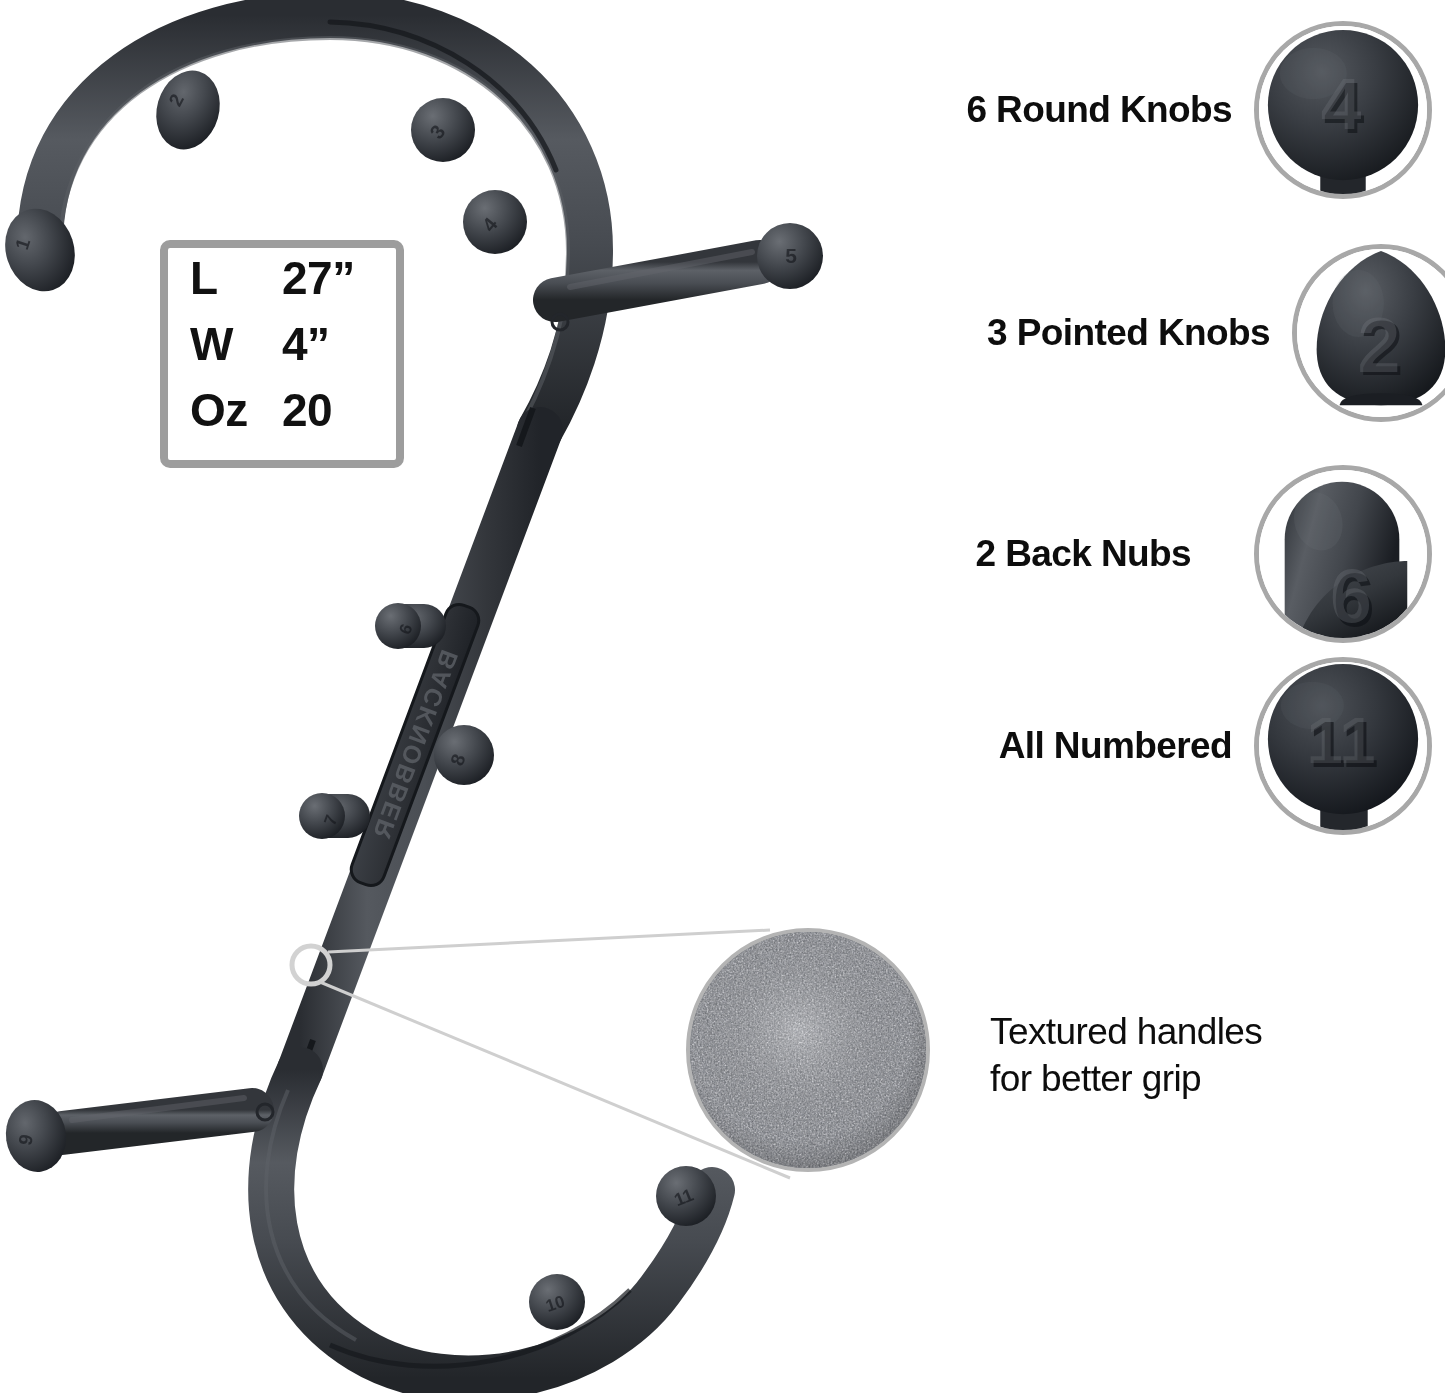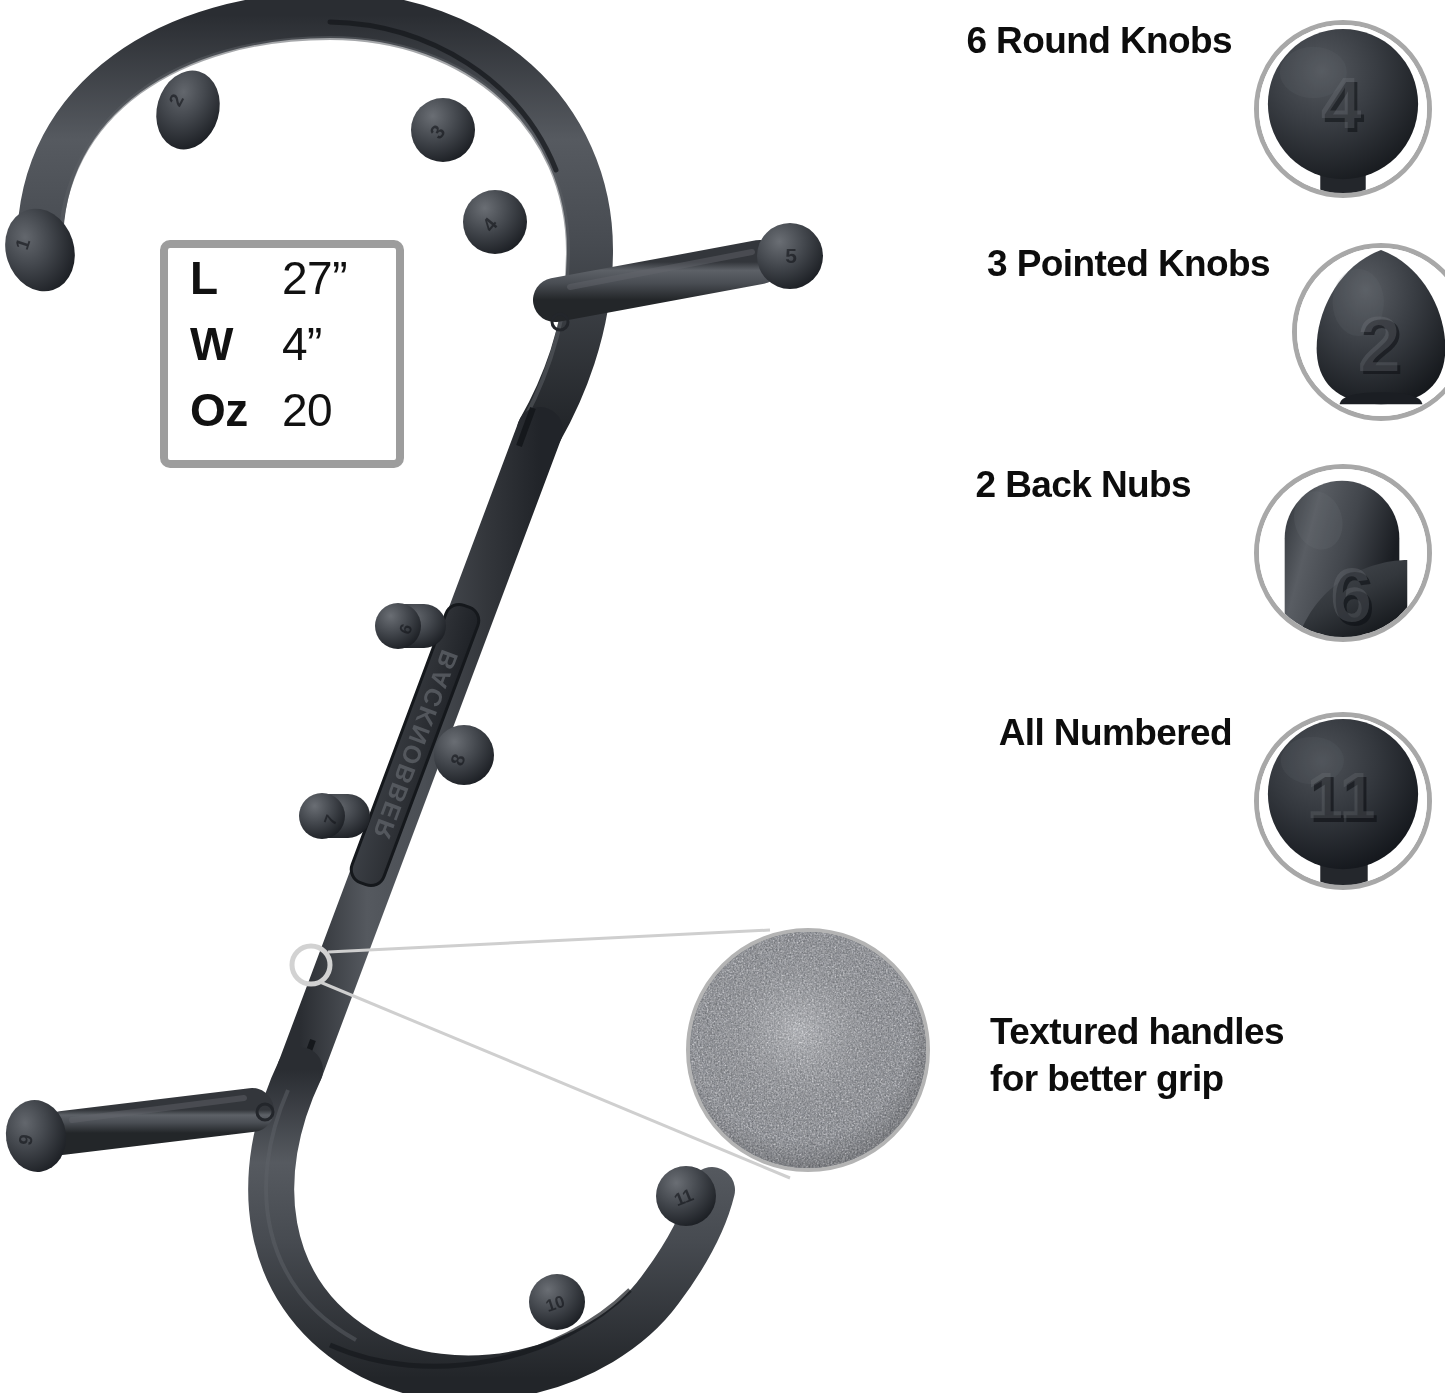--- a/index.html
+++ b/index.html
@@ -34,28 +34,28 @@
     display:flex;align-items:baseline;
     height:66px;
     padding-left:22px;
   }
   .spec-key{
     width:92px;
     font-size:46px;font-weight:bold;color:#111111;
     letter-spacing:-0.5px;line-height:1;
   }
   .spec-val{
-    font-size:46px;font-weight:normal;color:#111111;
+    font-size:46px;font-weight:bold;color:#111111;
     letter-spacing:-0.5px;line-height:1;
   }
 
   
   .feature-row{
     position:absolute;
-    display:flex;
+    display:flex;align-items:center;
     justify-content:flex-end;
     z-index:5;
   }
   .feature-label{
     font-size:37px;font-weight:bold;color:#0d0d0d;
     letter-spacing:-0.6px;white-space:nowrap;
     text-align:right;
     padding-right:22px;
   }
   .callout{
@@ -74,21 +74,21 @@
     width:244px;height:244px;border-radius:50%;
     border:4px solid #b4b4b4;
     overflow:hidden;box-sizing:border-box;
     z-index:5;background:#7a7d82;
   }
   .tex-circle svg{display:block;width:100%;height:100%;}
 
   .tex-caption{
     position:absolute;left:990px;top:1008px;
     width:420px;
-    font-size:37px;font-weight:bold;color:#0d0d0d;
+    font-size:37px;font-weight:normal;color:#0d0d0d;
     letter-spacing:-0.6px;line-height:1.28;
     z-index:5;
   }
 
   
   #leader-svg{position:absolute;left:0;top:0;width:1445px;height:1393px;z-index:4;pointer-events:none;}
 </style>
 </head>
 <body>
 
@@ -316,21 +316,21 @@
         <rect width="170" height="170" fill="#ffffff"></rect>
         <path d="M 26 166 L 26 70 A 58 58 0 0 1 142 70 L 142 166 Z" fill="url(#co3)"></path>
         <path d="M 40 170 C 62 108, 120 92, 150 92 L 150 170 Z" fill="url(#co3b)"></path>
         <ellipse cx="60" cy="52" rx="24" ry="30" fill="#6e7278" opacity="0.18" transform="rotate(-18 60 52)"></ellipse>
         <text x="96" y="158" text-anchor="middle" font-family="Liberation Sans, sans-serif" font-size="76" font-weight="bold" fill="#0d1014" opacity="0.6">6</text>
         <text x="93" y="154" text-anchor="middle" font-family="Liberation Sans, sans-serif" font-size="76" font-weight="bold" fill="#7b7f85" opacity="0.28">6</text>
       </svg>
     </div>
   </div>
 
-  <div class="feature-row" style="left:760px;top:712px;width:672px;height:180px;">
+  <div class="feature-row" style="left:760px;top:656px;width:672px;height:180px;">
     <div class="feature-label">All Numbered</div>
     <div class="callout">
       <svg viewBox="0 0 170 170">
         <defs>
           <radialGradient id="co4" cx="36%" cy="28%" r="80%">
             <stop offset="0%" stop-color="#4e5258"></stop>
             <stop offset="45%" stop-color="#34383e"></stop>
             <stop offset="100%" stop-color="#111419"></stop>
           </radialGradient>
         </defs>

